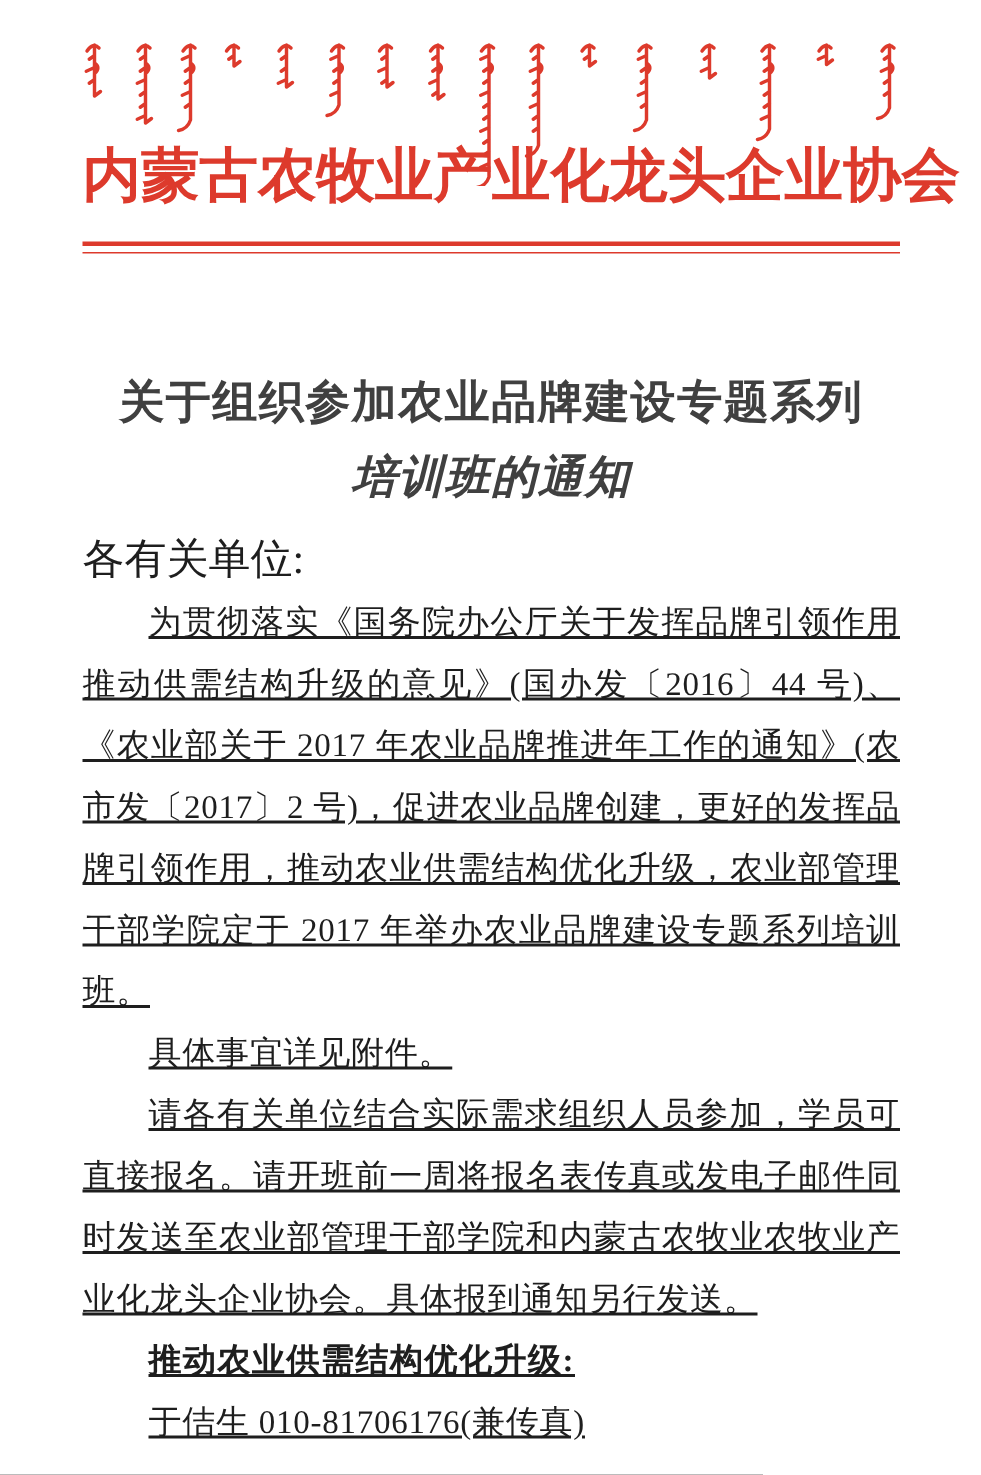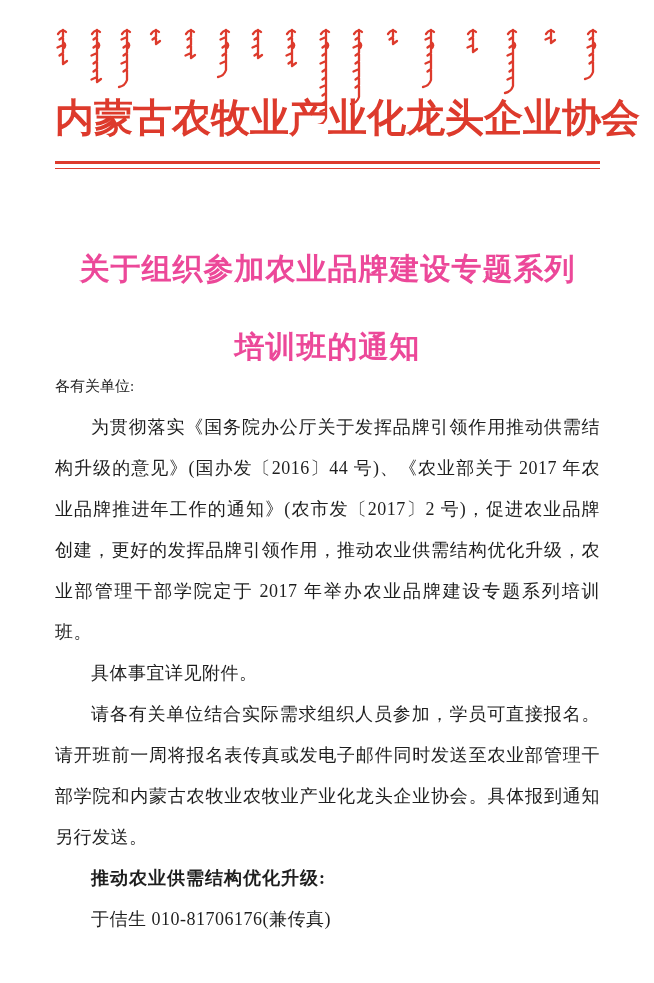--- a/index.html
+++ b/index.html
@@ -35,32 +35,34 @@
     position:absolute; top:168px; left:55px; width:545px;
     height:0; border-top:1.5px solid var(--accent);
   }
   
   .notice {
     position:absolute; top:250px; left:55px; width:545px;
   }
   .doc-title {
     font-family:"Liberation Sans","DejaVu Sans",sans-serif;
     font-weight:700; font-size:30px; line-height:38px;
-    text-align:center; color:#ec4899;
+    text-align:center; color:#404040;
     letter-spacing:1px;
   }
-  .doc-title.second { margin-top:40px; }
+  .doc-title.second { margin-top:12px;font-style:italic; }
   .salutation {
-    font-size:15px; line-height:41px;
+    margin-top:15px;
+    font-size:28px; line-height:41px;
   }
   .body-text p {
-    font-size:18px; line-height:41px;
+    font-size:22px; line-height:41px;
     text-align:justify;
     text-indent:2em;
     letter-spacing:0.5px;
+    text-decoration:underline;
   }
   .body-text p.bold-line { font-weight:700; letter-spacing:1px; }
 </style>
 </head>
 <body>
 
 <div class="page">
 
   <svg class="mongolian-banner" id="mongolian-banner" viewBox="0 0 545 100">
       <g>

